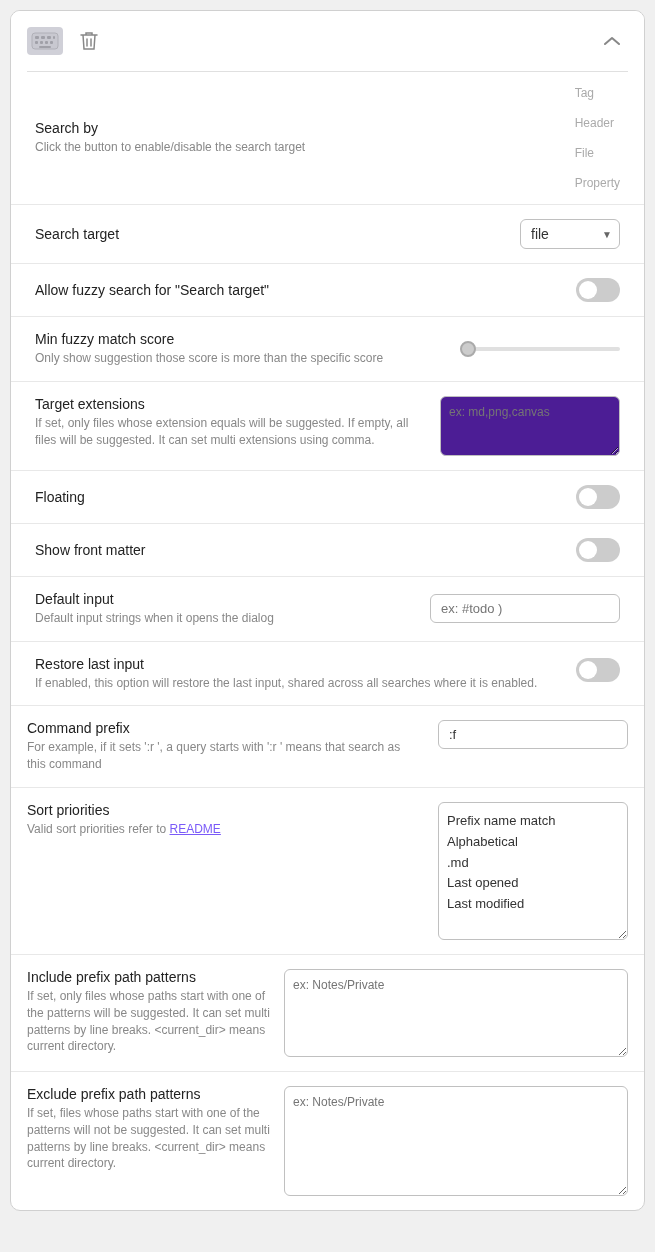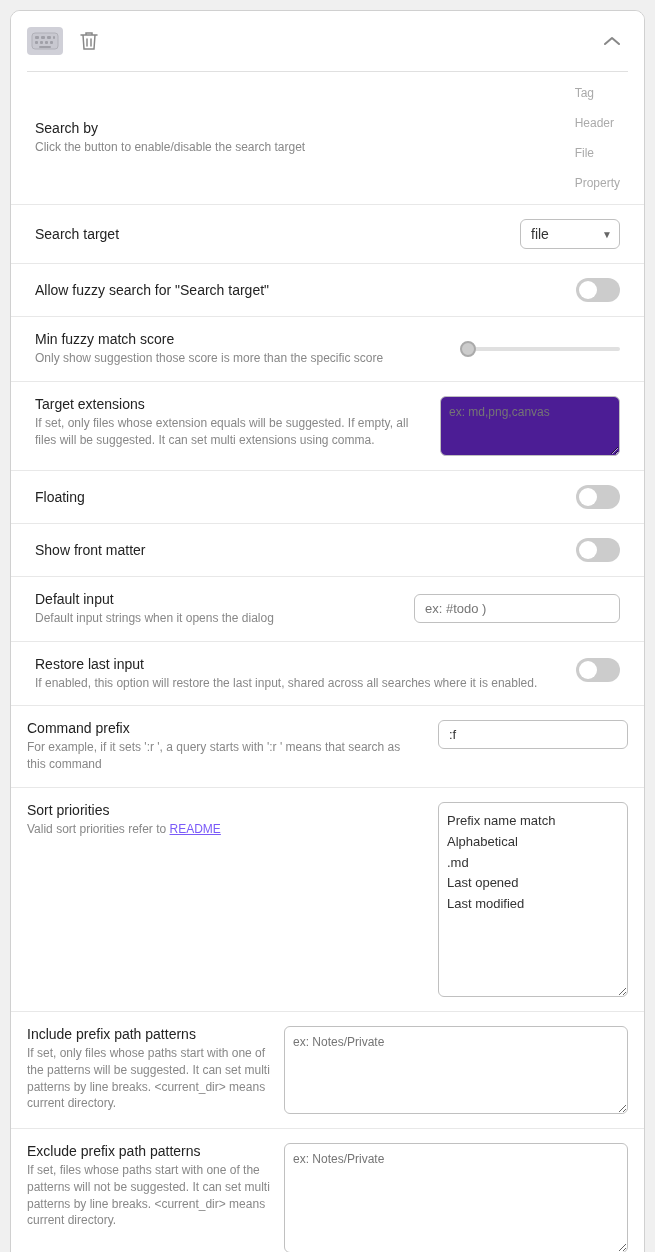--- a/index.html
+++ b/index.html
@@ -215,37 +215,37 @@
     }
     
     .text-input {
       border: 1px solid #c0c0c0;
       border-radius: 6px;
       padding: 6px 10px;
       font-size: 13px;
       color: #999;
       outline: none;
       background: #fff;
-      width: 206px;
+      width: 190px;
     }
     .left-content {
       flex: 1;
       padding-right: 16px;
     }
     
     .sort-section {
       padding: 14px 16px;
       border-top: 1px solid #e8e8e8;
       display: flex;
       gap: 16px;
       align-items: flex-start;
     }
     .sort-list-textarea {
       width: 190px;
-      height: 195px;
+      height: 138px;
       border: 1px solid #c0c0c0;
       border-radius: 6px;
       padding: 8px;
       font-size: 13px;
       color: #333;
       resize: vertical;
       outline: none;
       background: #fff;
       font-family: inherit;
       line-height: 1.6;

